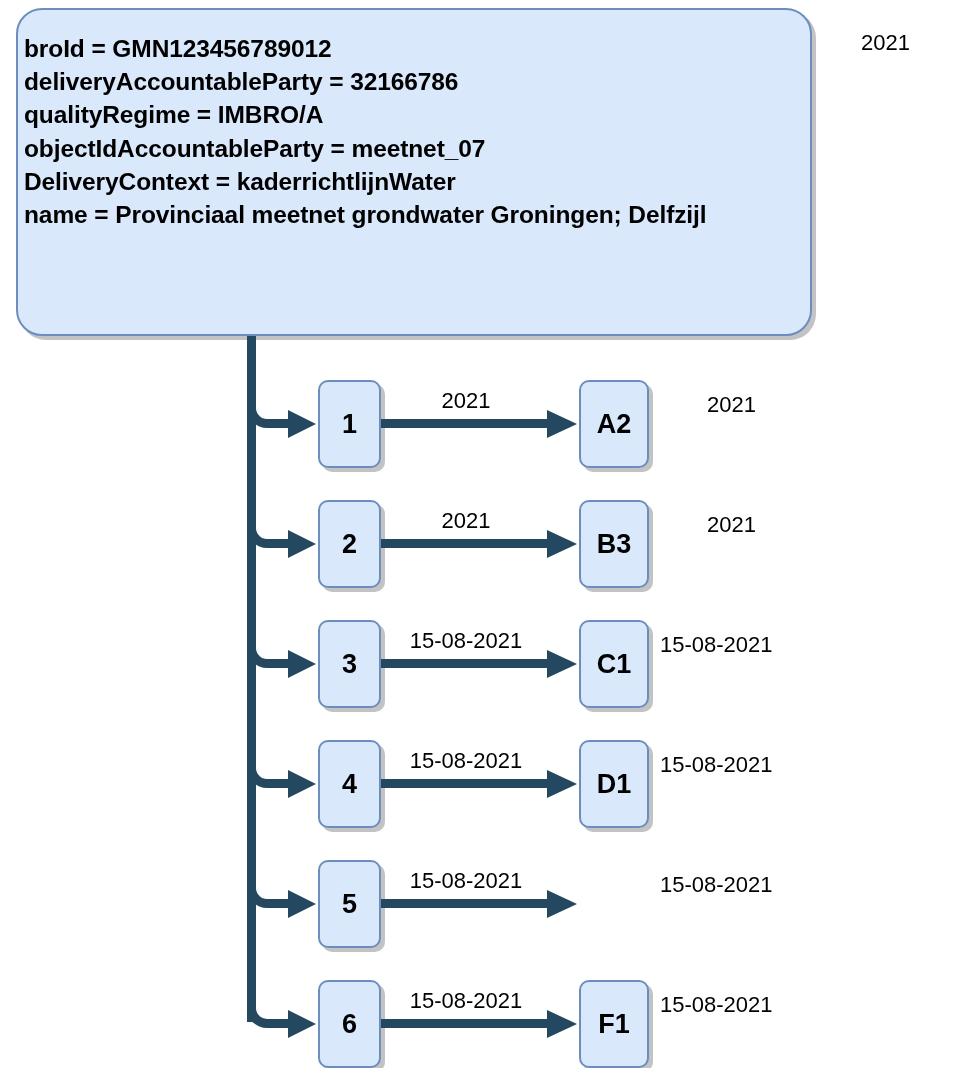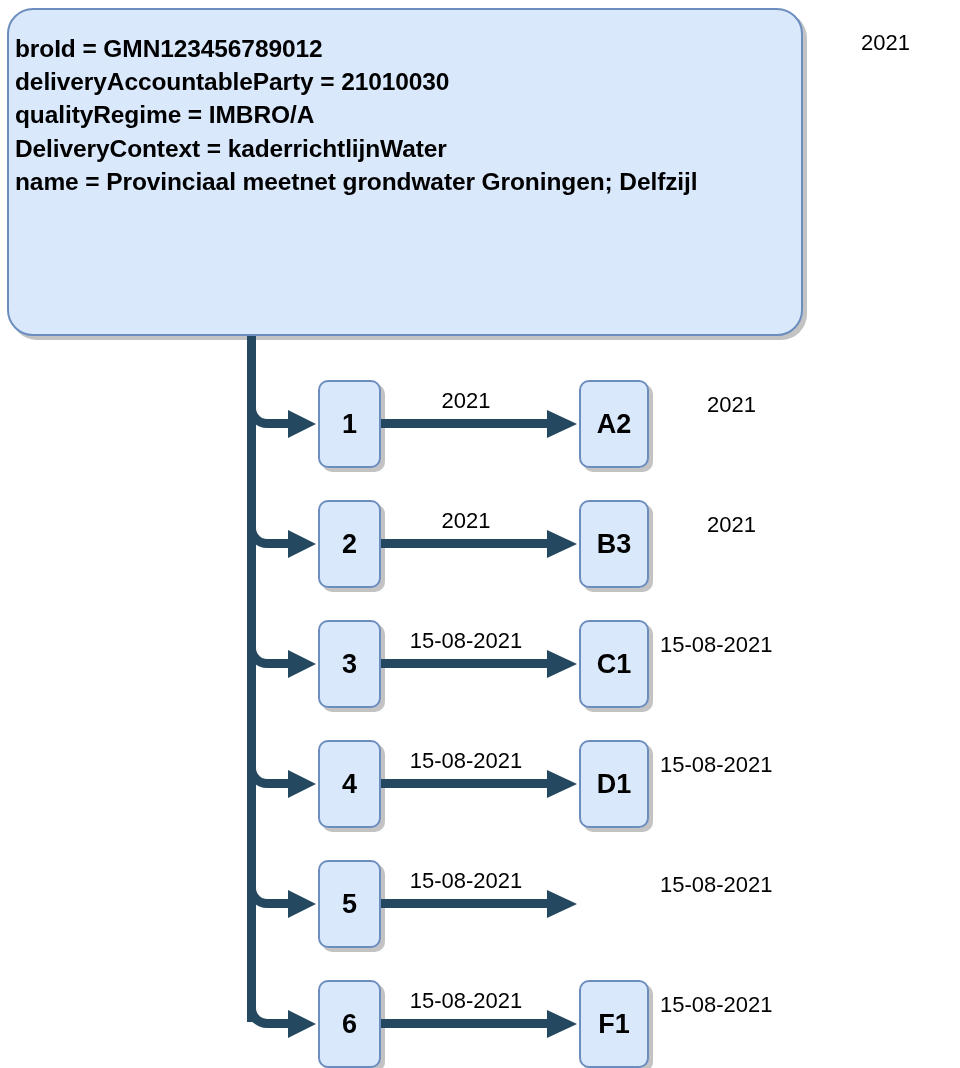--- a/index.html
+++ b/index.html
@@ -11,21 +11,21 @@
     width: 960px;
     height: 1068px;
     position: relative;
     overflow: hidden;
     font-family: "Liberation Sans", sans-serif;
   }
 
   
   #gmn-box {
     position: absolute;
-    left: 7px;
+    left: 16px;
     top: 8px;
     width: 796px;
     height: 328px;
     box-sizing: border-box;
     background: #dae8fc;
     border: 2px solid #6c8ebf;
     border-radius: 26px;
     box-shadow: 4px 4px 0 0 #c3c3c3;
   }
   #gmn-box .attr-list {
@@ -172,22 +172,23 @@
     white-space: nowrap;
   }
   .right-label.narrow { left: 707px; }
 </style>
 </head>
 <body>
 
 <div id="gmn-box">
   <div class="attr-list">
     <div class="attr-line">broId = GMN123456789012</div>
-    <div class="attr-line">deliveryAccountableParty = 21010030</div>
+    <div class="attr-line">deliveryAccountableParty = 32166786</div>
     <div class="attr-line">qualityRegime = IMBRO/A</div>
+    <div class="attr-line">objectIdAccountableParty = meetnet_07</div>
     <div class="attr-line">DeliveryContext = kaderrichtlijnWater</div>
     <div class="attr-line">name = Provinciaal meetnet grondwater Groningen; Delfzijl</div>
   </div>
 </div>
 
 <div id="top-year">2021</div>
 
 <div class="trunk"></div>
 
 <div class="row" style="top:380px">

